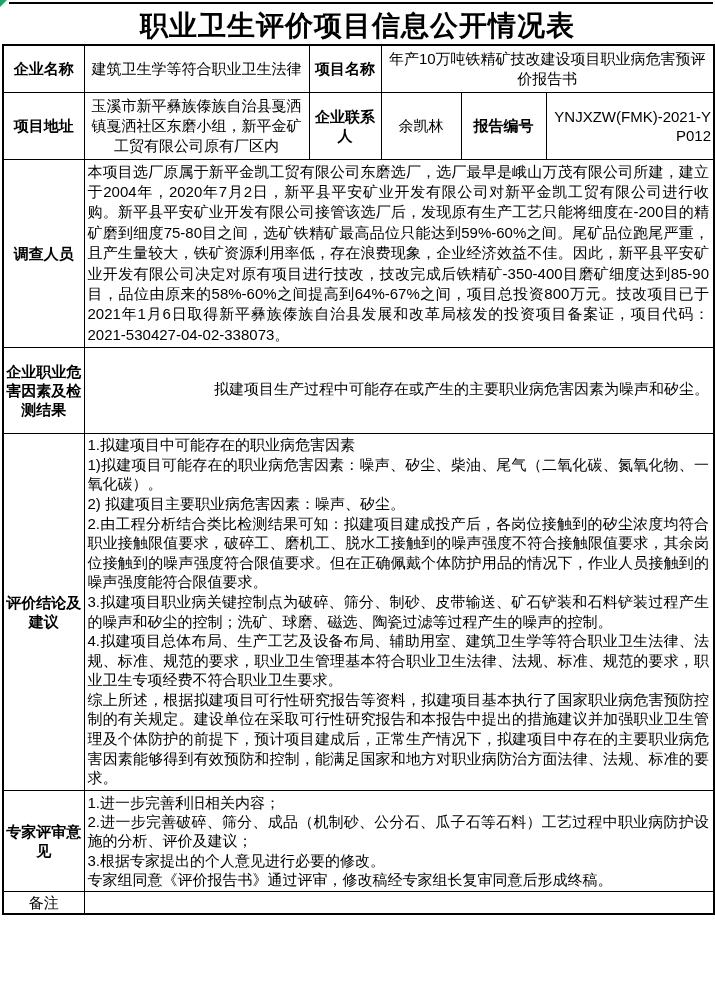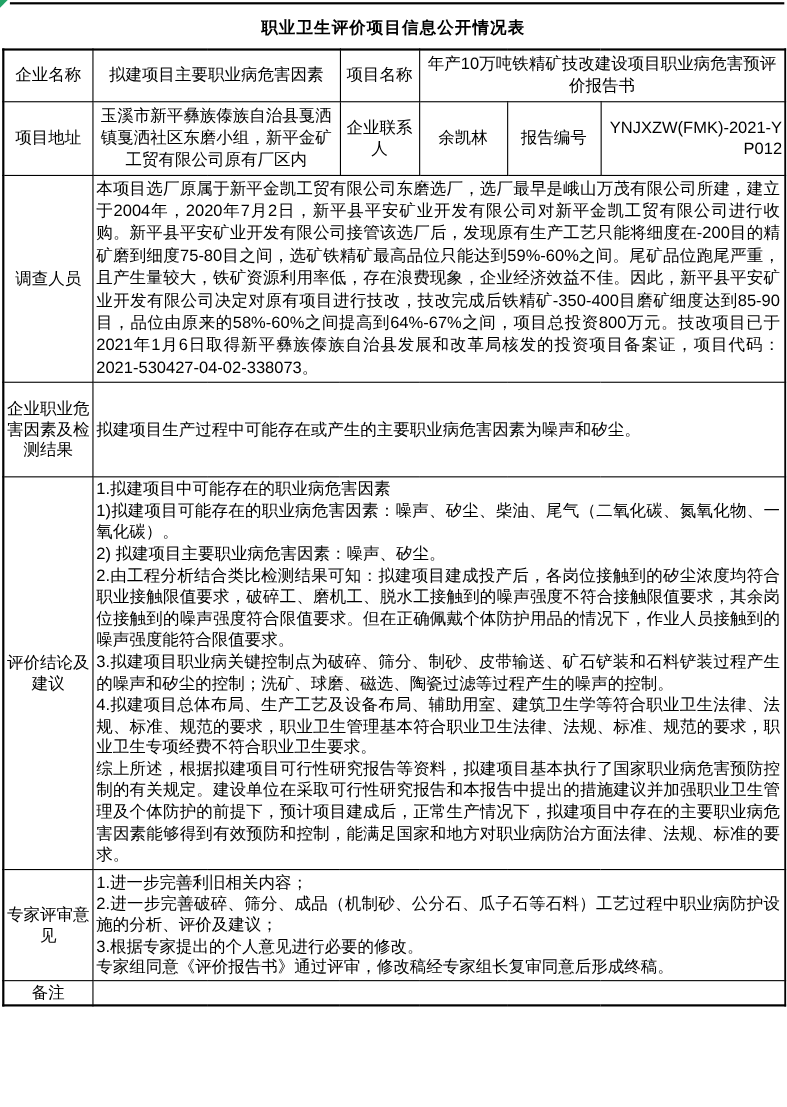--- a/index.html
+++ b/index.html
@@ -7,41 +7,41 @@
     position:relative; width:715px; height:1006px; background:#ffffff;
     font-family:"Liberation Sans", sans-serif; color:#000; overflow:hidden;
   }
   .corner-marker {
     position:absolute; top:0; left:0; width:0; height:0;
     border-top:7px solid #21a366; border-right:7px solid transparent;
   }
   .top-rule { position:absolute; top:2px; left:9px; width:704px; height:2px; background:#000; }
   .doc-title {
     position:absolute; top:10px; left:0; width:715px; height:32px;
-    text-align:center; font-size:15px; font-weight:bold; letter-spacing:1px;
+    text-align:center; font-size:28px; font-weight:bold; letter-spacing:1px;
     line-height:32px;
   }
   table.main {
     position:absolute; top:44px; left:2px; width:711px;
     border-collapse:collapse; table-layout:fixed;
     border:2px solid #000;
   }
   td { border:1px solid #000; font-size:15px; overflow:hidden; padding:0; }
-  .lbl { font-weight:normal; text-align:center; vertical-align:middle; line-height:19px; padding:1px 2px; }
+  .lbl { font-weight:bold; text-align:center; vertical-align:middle; line-height:19px; padding:1px 2px; }
   .lbl-n { font-weight:normal; text-align:center; vertical-align:middle; line-height:19px; padding:1px 2px; }
   .val-c { text-align:center; vertical-align:middle; line-height:20px; padding:1px 2px; }
   .report-no {
     text-align:right; vertical-align:middle; line-height:19px;
     padding:2px 2px 2px 5px; word-break:break-all;
   }
   .dash-cell { text-align:left; vertical-align:middle; padding:0 0 2px 3px; letter-spacing:-1px; }
   .text-top {
     vertical-align:top; text-align:justify; padding:2px 4px 2px 3px; line-height:20.4px;
   }
-  .text-mid { vertical-align:middle; text-align:left; padding:2px 4px 2px 3px; line-height:20px; }
+  .text-mid { vertical-align:middle; text-align:right; padding:2px 4px 2px 3px; line-height:20px;font-family:Liberation Mono, monospace; }
   .pre { white-space:pre-line;margin-top:19px; }
   .conclusion-text { line-height:19.6px; padding-top:1px; }
   .expert-text { line-height:19.3px;border-radius:22px; }
 </style>
 </head>
 <body>
 
 <div class="sheet">
   <div class="corner-marker" style="border-top-color: rgb(33, 163, 102);"></div>
   <div class="top-rule"></div>
@@ -54,21 +54,21 @@
         <col style="width:120px">
       <col style="width:72px">
         <col style="width:80px">
         <col style="width:85px">
       <col style="width:168px">
     </colgroup>
 
     <tbody>
         <tr style="height:47px">
       <td class="lbl">企业名称</td>
-      <td class="val-c" colspan="2">拟建项目主要职业病危害因素</td>
+      <td class="val-c" colspan="2">建筑卫生学等符合职业卫生法律</td>
       <td class="lbl">项目名称</td>
       <td class="val-c" colspan="3">年产10万吨铁精矿技改建设项目职业病危害预评价报告书</td>
     </tr>
 
     <tr style="height:67px">
       <td class="lbl">项目地址</td>
       <td class="val-c" colspan="2">玉溪市新平彝族傣族自治县戛洒镇戛洒社区东磨小组，新平金矿工贸有限公司原有厂区内</td>
       <td class="lbl">企业联系人</td>
       <td class="val-c">余凯林</td>
       <td class="lbl">报告编号</td>

